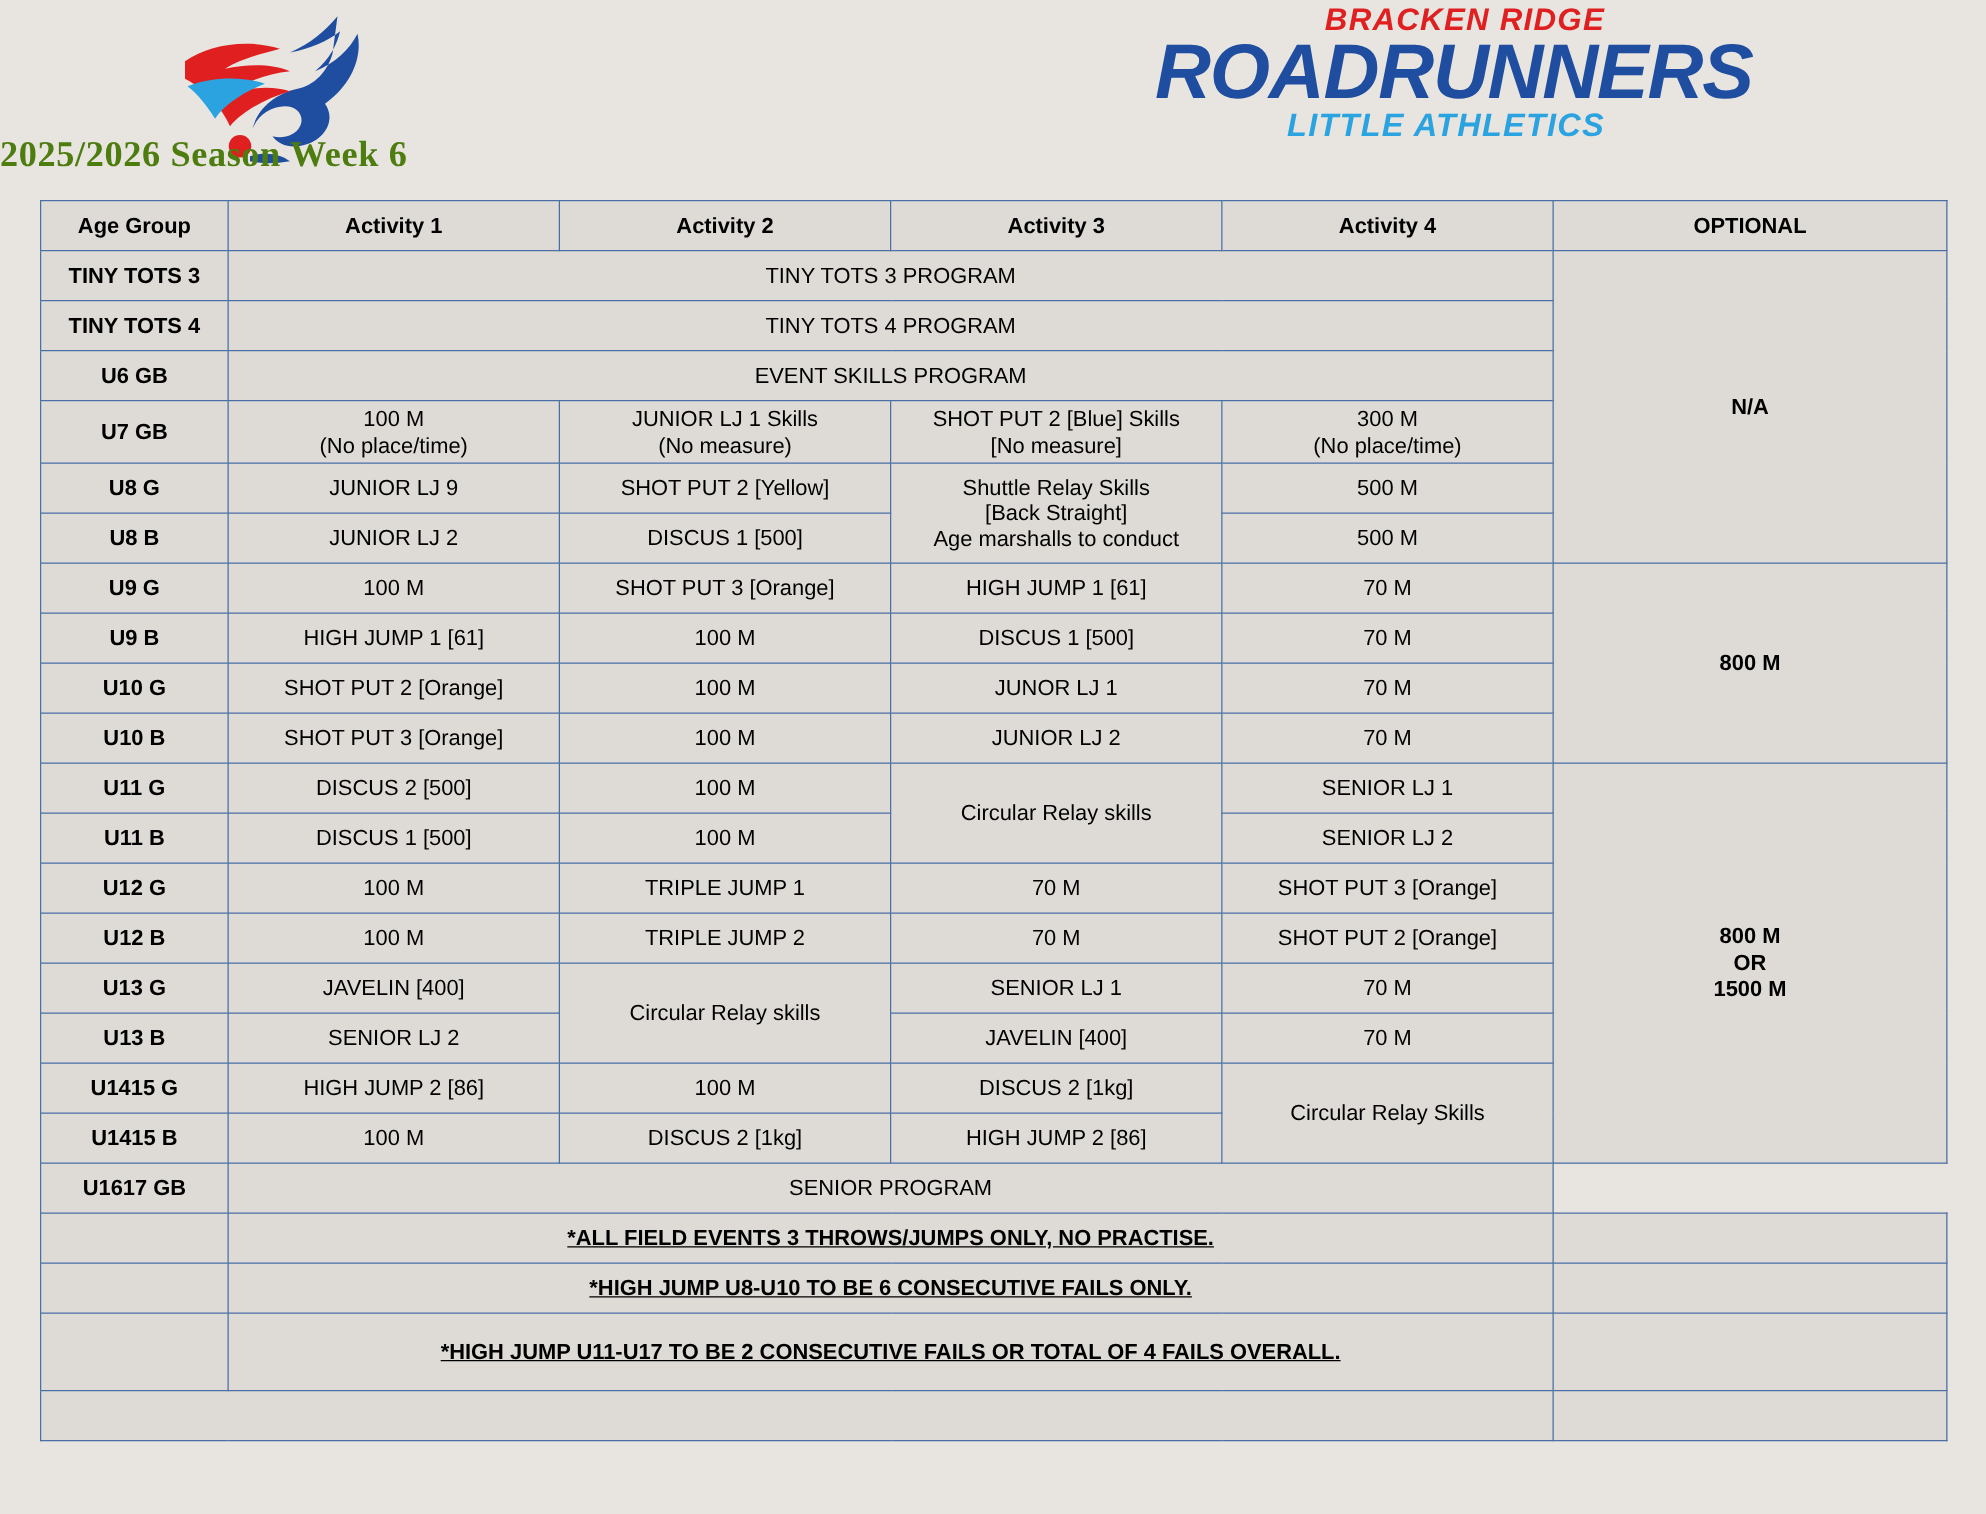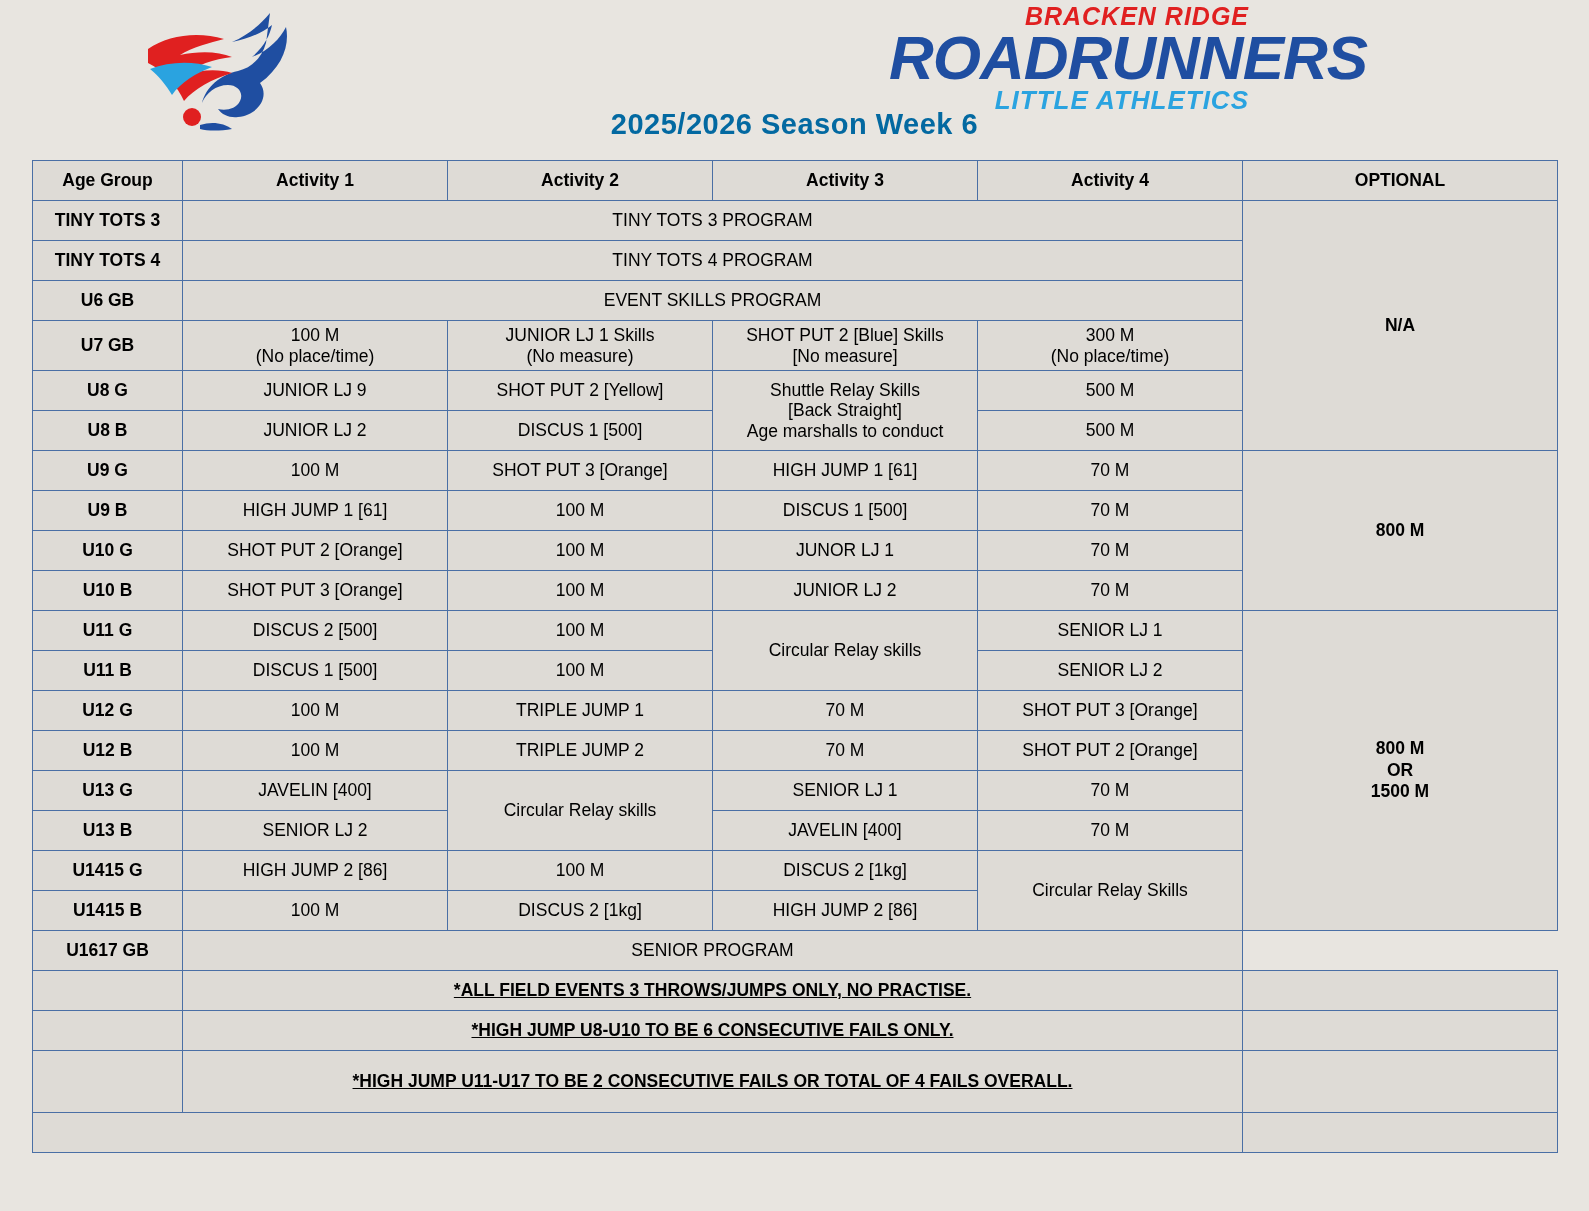--- a/index.html
+++ b/index.html
@@ -11,20 +11,21 @@
     height: 1211px;
     background: #e8e5e0;
     font-family: "Liberation Sans", sans-serif;
     position: relative;
     overflow: hidden;
   }
   .page {
     position: relative;
     width: 1267px;
     height: 1211px;
+    padding-left: 35px;
   }
 
   
   .logo-left {
     position: absolute;
     left: 120px;
     top: 5px;
     width: 210px;
     height: 135px;
   }
@@ -60,25 +61,26 @@
     letter-spacing: 1px;
     margin-top: -2px;
   }
 
   
   .title {
     position: absolute;
     top: 108px;
     left: 0;
     width: 1589px;
-    text-align: center;
+    text-align: left;
     font-size: 29px;
     font-weight: bold;
-    color: #0369a1;
+    color: #4d7c0f;
     letter-spacing: 0.5px;
+    font-family: Liberation Serif, serif;
   }
 
   
   .tbl-wrap {
     position: absolute;
     top: 160px;
     left: 32px;
     width: 1525px;
   }
   table.sched {

